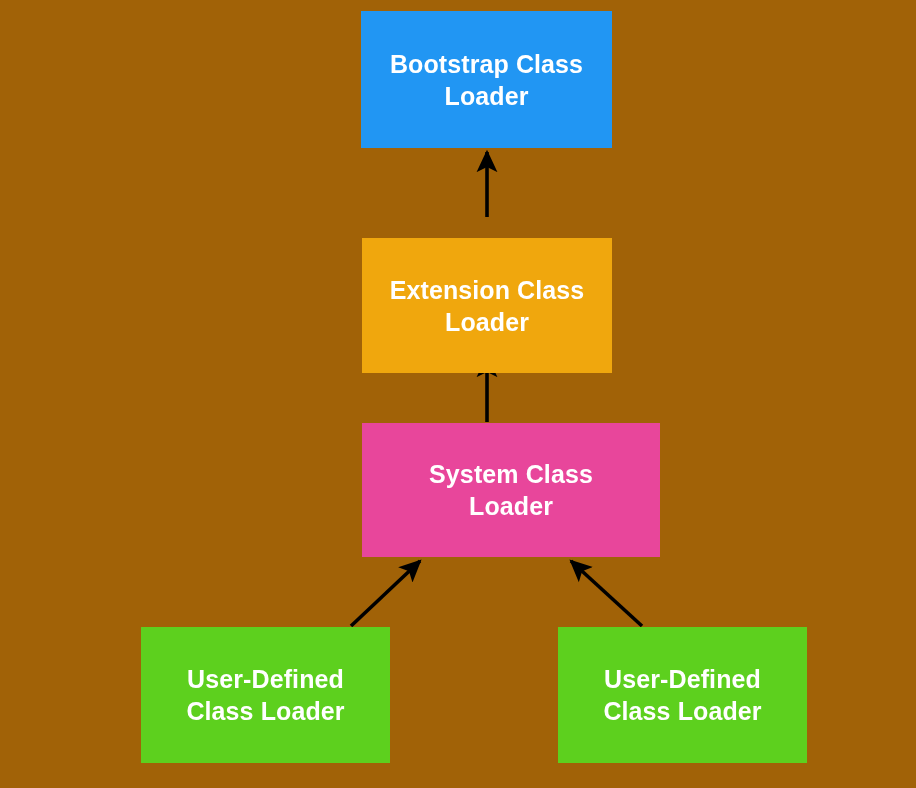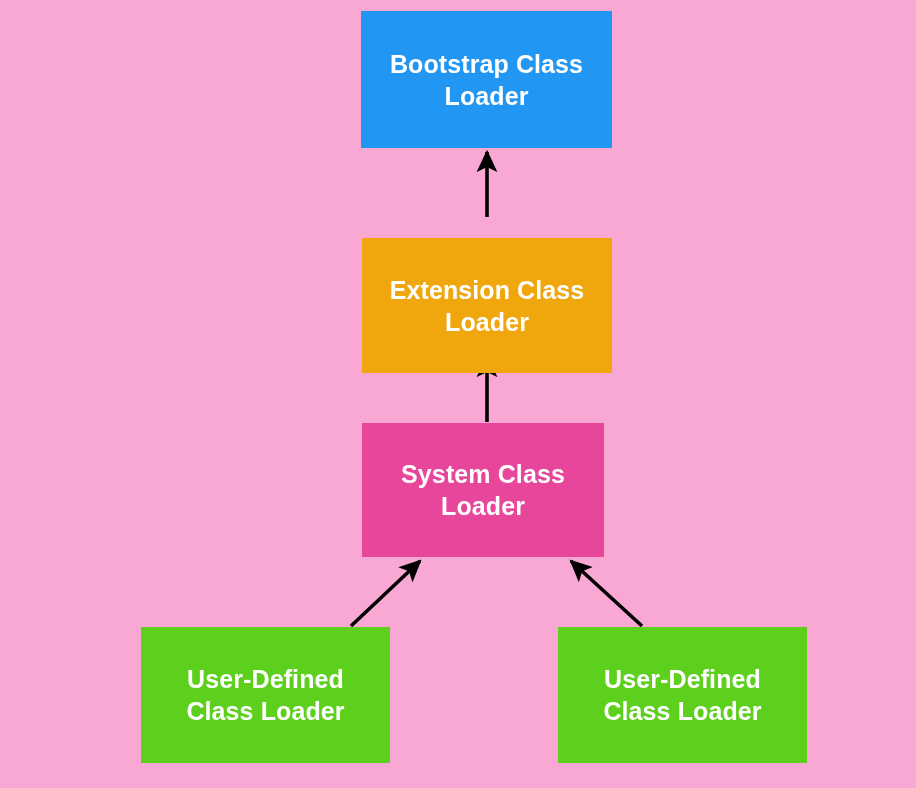--- a/index.html
+++ b/index.html
@@ -72,21 +72,21 @@
   #node-user-right {
     left: 558px;
     top: 627px;
     width: 249px;
     height: 136px;
   }
 </style>
 </head>
 <body>
 
-<div id="canvas" style="background: #f9a8d4;">
+<div id="canvas" style="background: #a16207;">
 
   <svg id="arrow-layer" viewBox="0 0 916 788" width="916" height="788" xmlns="http://www.w3.org/2000/svg">
     <defs>
       <marker id="head" markerWidth="7" markerHeight="7" refX="5.6" refY="3.1" orient="auto" markerUnits="strokeWidth">
         <path d="M0,0.2 L6.2,3.1 L0,6.0 L1.4,3.1 Z" fill="#000000"></path>
       </marker>
     </defs>
 
     <g>
       <line x1="487" y1="217" x2="487" y2="152" stroke="#000000" stroke-width="3.6" marker-end="url(#head)"></line>
@@ -108,21 +108,21 @@
   <div class="node" id="node-bootstrap" style="left: 361px; top: 11px; width: 251px; height: 137px; background: rgb(33, 150, 243); color: rgb(255, 255, 255);">
     <span class="node-label">Bootstrap Class
 Loader</span>
   </div>
 
   <div class="node" id="node-extension" style="left: 362px; top: 218px; width: 250px; height: 135px; background: rgb(240, 167, 13); color: rgb(255, 255, 255); margin-top: 20px;">
     <span class="node-label">Extension Class
 Loader</span>
   </div>
 
-  <div class="node" id="node-system" style="left: 362px; top: 423px; width: 242px; height: 134px; background: rgb(232, 70, 155); color: rgb(255, 255, 255);">
+  <div class="node" id="node-system" style="left: 362px; top: 423px; width: 298px; height: 134px; background: rgb(232, 70, 155); color: rgb(255, 255, 255);">
     <span class="node-label">System Class
 Loader</span>
   </div>
 
   <div class="node" id="node-user-left" style="left: 141px; top: 627px; width: 249px; height: 136px; background: rgb(93, 208, 30); color: rgb(255, 255, 255);">
     <span class="node-label">User-Defined
 Class Loader</span>
   </div>
 
   <div class="node" id="node-user-right" style="left: 558px; top: 627px; width: 249px; height: 136px; background: rgb(93, 208, 30); color: rgb(255, 255, 255);">

